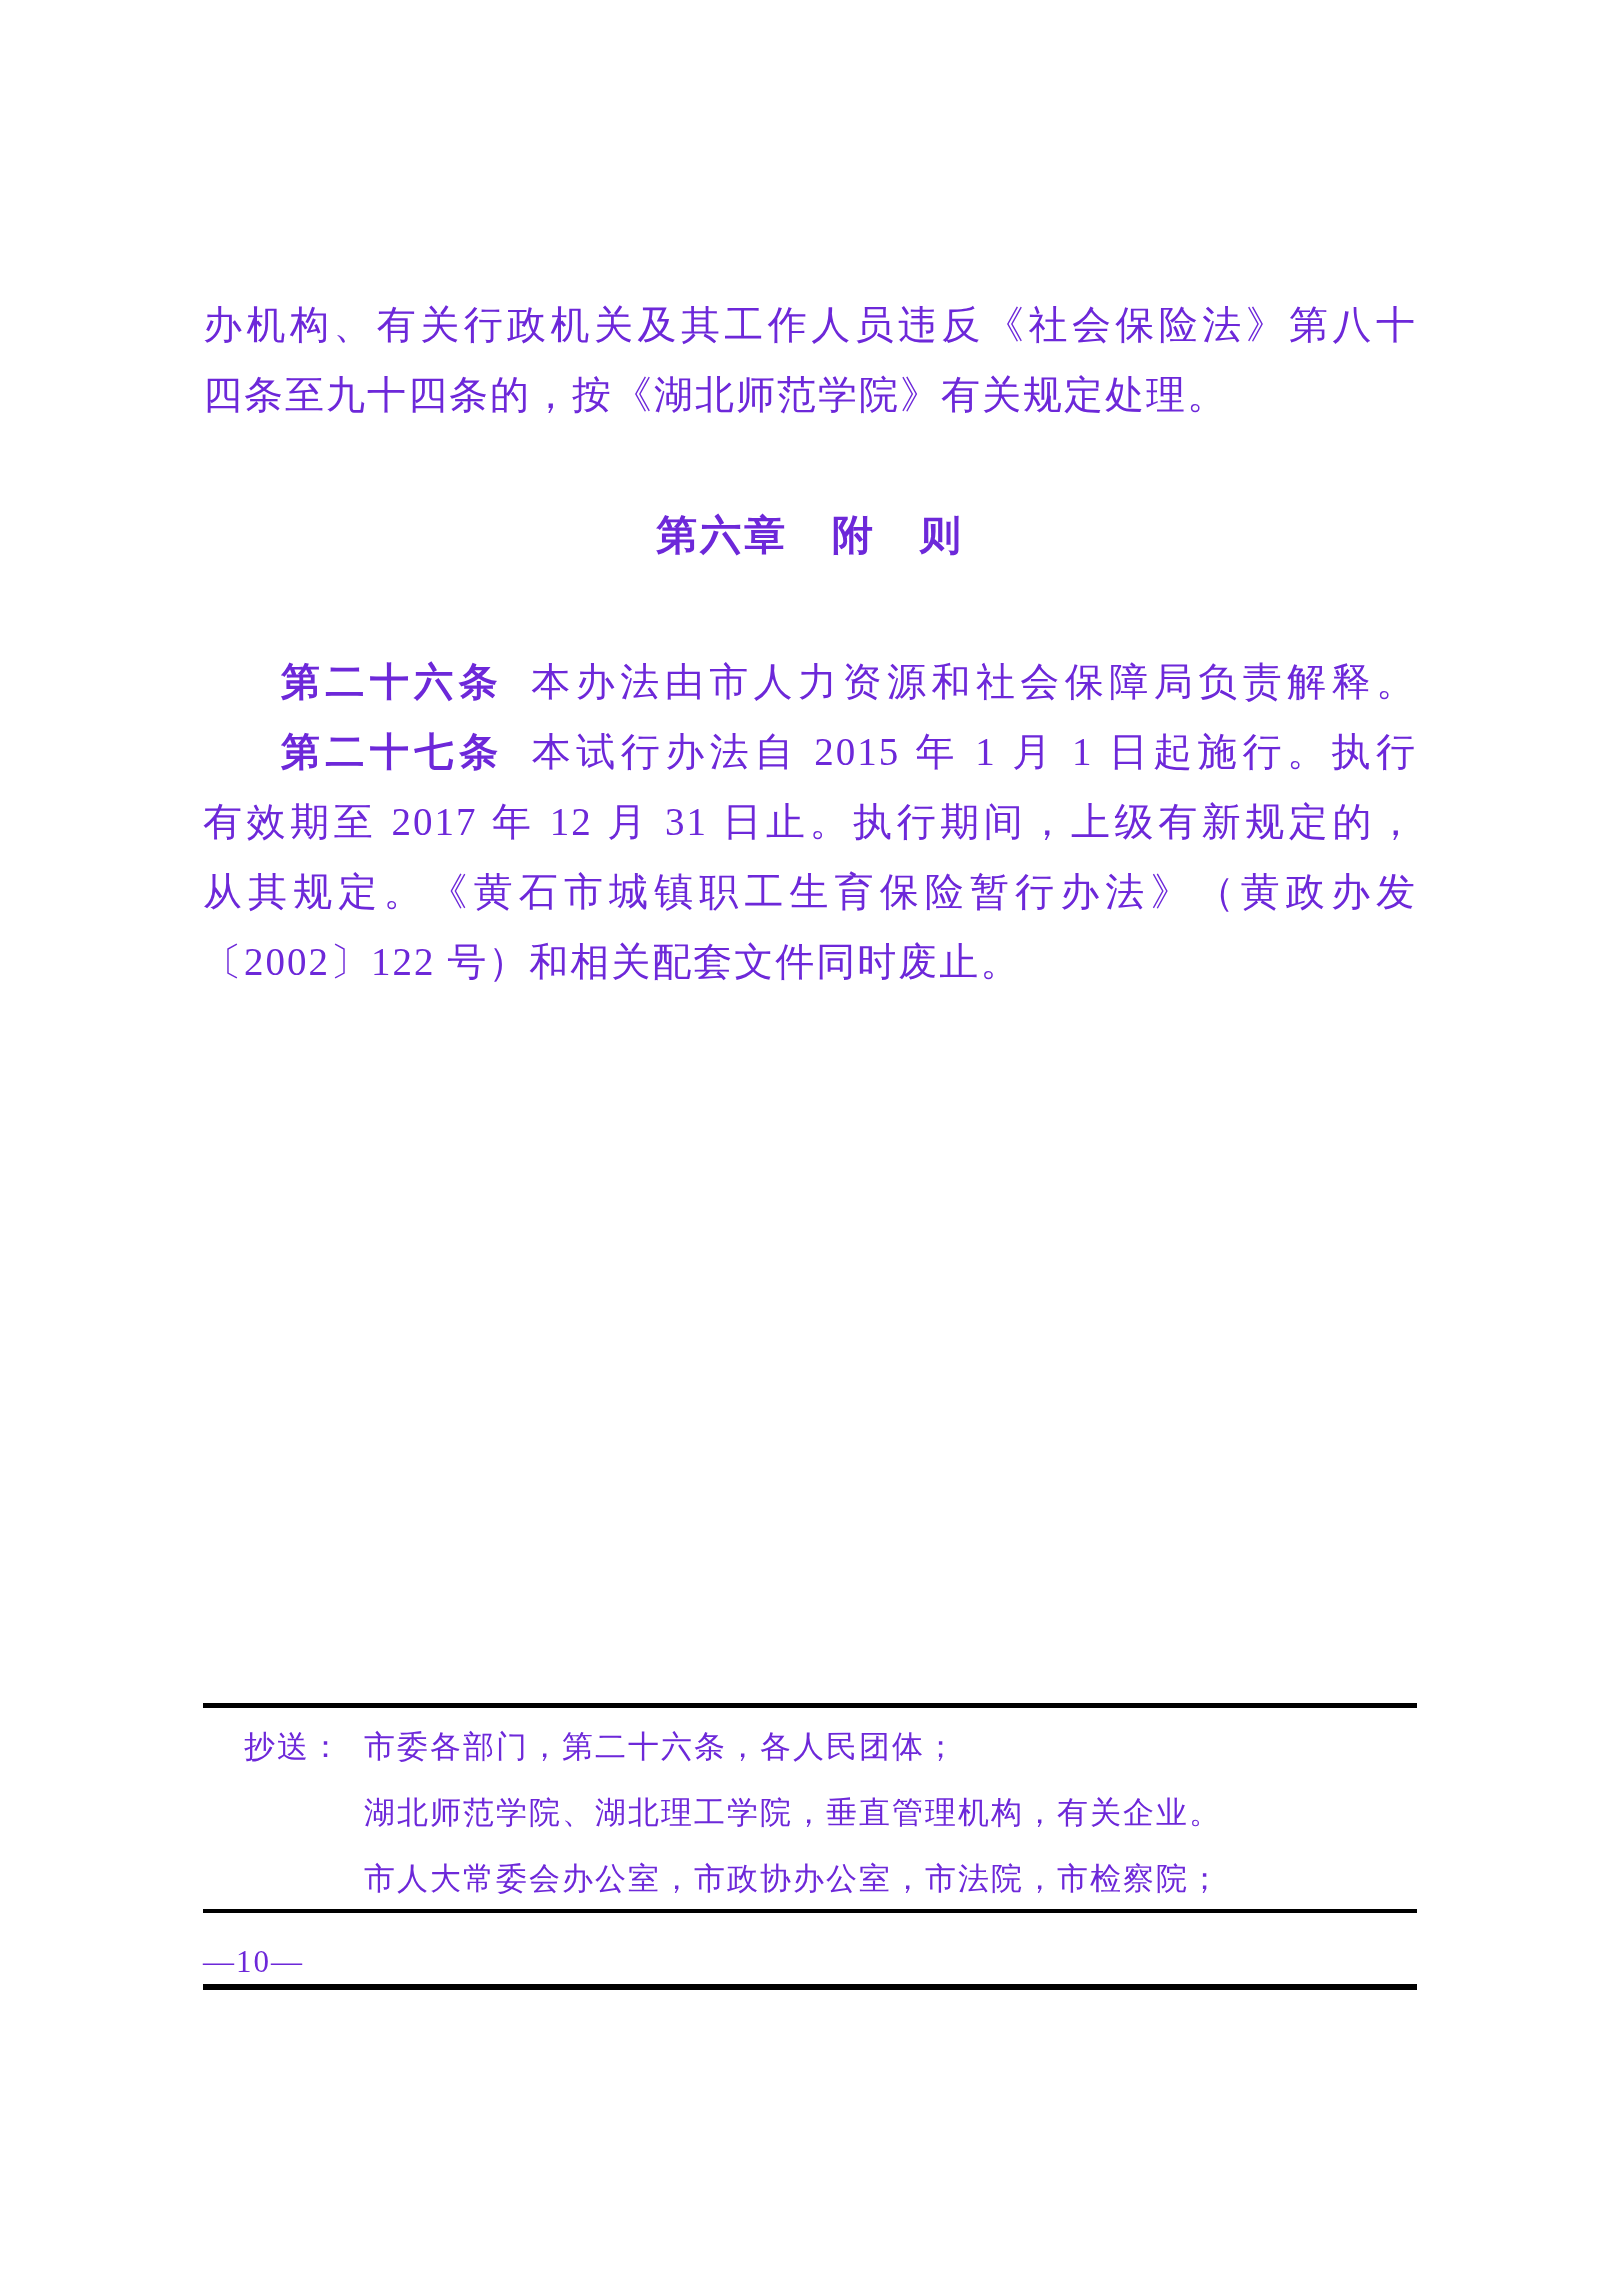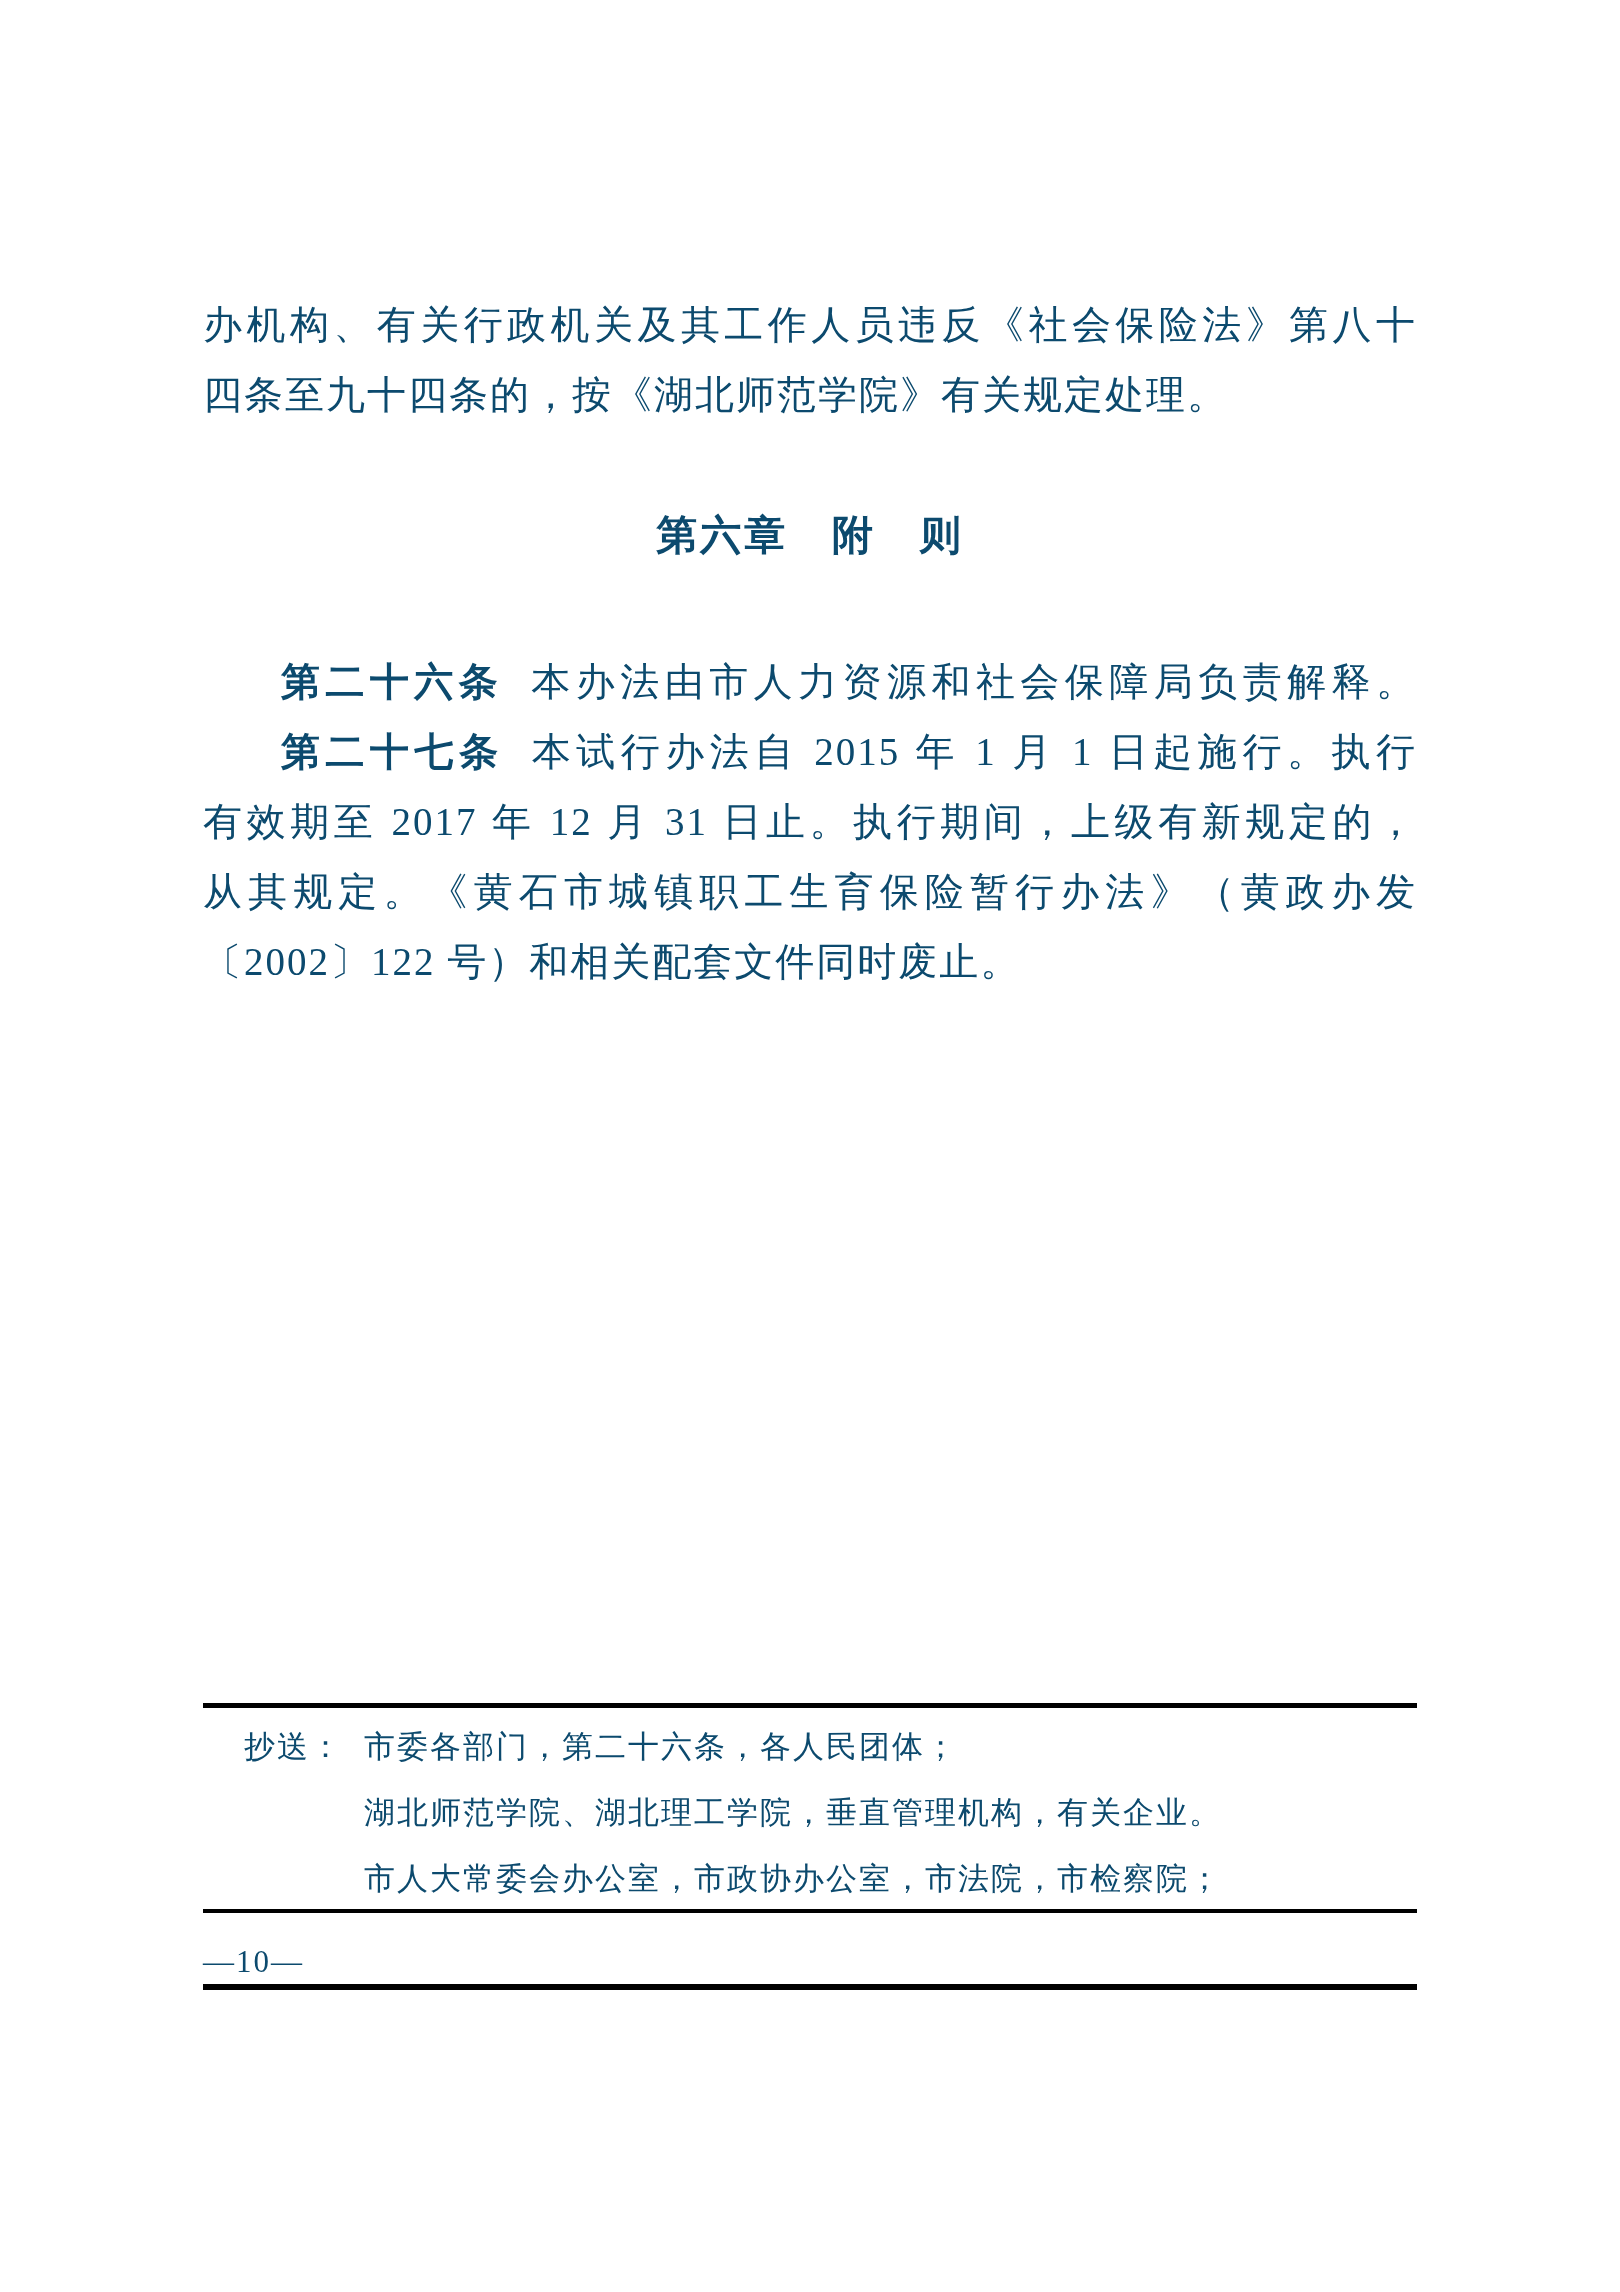--- a/index.html
+++ b/index.html
@@ -1,21 +1,21 @@
 <!DOCTYPE html>
 <html><head>
 <meta charset="utf-8">
 <style>
   html, body { margin: 0; padding: 0; background: #e8e8e8; }
   .page {
     position: relative;
     width: 1620px;
     height: 2293px;
     background: #ffffff;
-    color: #0c4a6e;
+    color: #6d28d9;
     font-family: "Liberation Serif", serif;
     overflow: hidden;
   }
   .content-col { position: absolute; left: 203px; width: 1214px; }
 
   
   .body-block { font-size: 39px; line-height: 70px; letter-spacing: 2px; }
   .jl { text-align: justify; text-align-last: justify; }
   .ll { text-align: left; text-align-last: left; }
   .indent2 { text-indent: 78px; }

